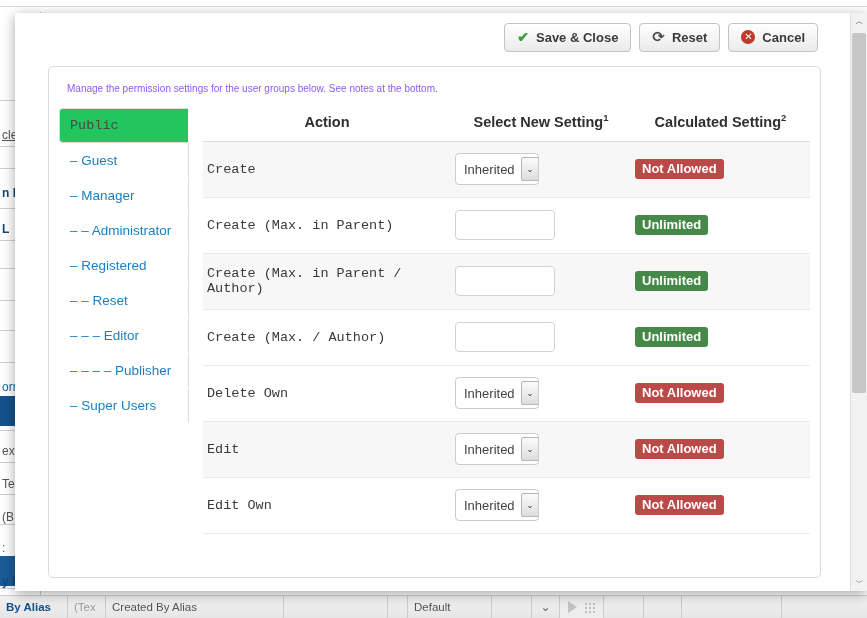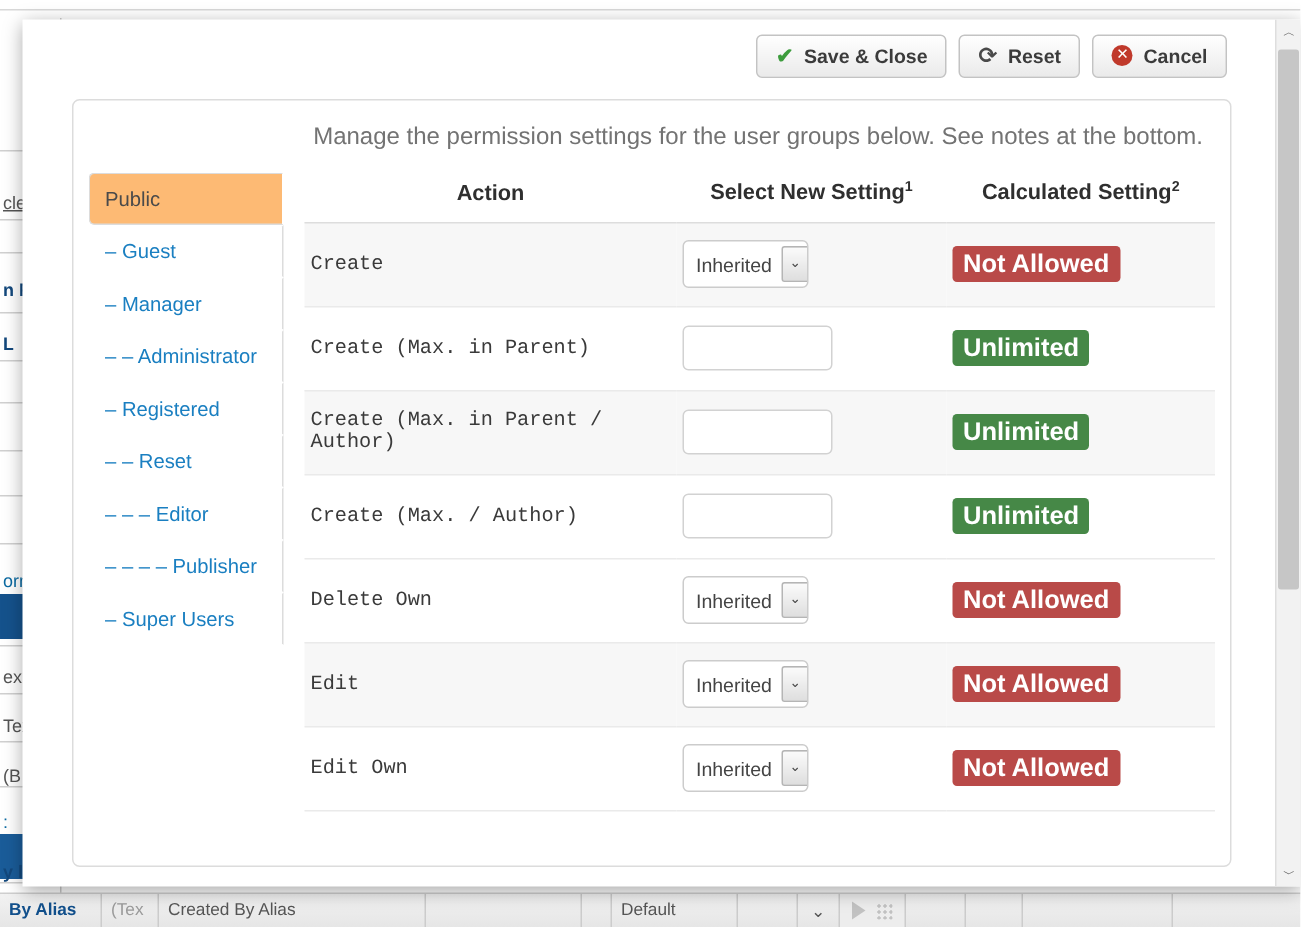--- a/index.html
+++ b/index.html
@@ -189,23 +189,22 @@
     width: 773px;
     height: 512px;
     border: 1px solid #dcdcdc;
     border-radius: 5px;
     background: #ffffff;
     box-sizing: border-box;
     overflow: hidden;
   }
   .panel-desc {
     padding: 16px 18px 14px 18px;
-    font-size: 16px;
-    color: #737373;
-    text-align: right;
+    font-size: 10px;
+    color: #8b5cf6;
   }
 
   .panel-body {
     display: flex;
     padding: 0 0 0 8px;
   }
 
   
   .grouptabs {
     width: 132px;
@@ -219,25 +218,26 @@
     font-size: 13.5px;
     color: #1a7fc1;
     cursor: pointer;
     border: 1px solid transparent;
     border-right: 1px solid #dcdcdc;
     box-sizing: border-box;
     white-space: nowrap;
   }
   .gtab.active {
     color: #4a4a4a;
-    background: #fdba74;
+    background: #22c55e;
     border: 1px solid #dcdcdc;
     border-right: 1px solid #ffffff;
     border-radius: 4px 0 0 4px;
     cursor: default;
+    font-family: Liberation Mono, monospace;
   }
 
   
   .perm-wrap {
     flex: 1 1 auto;
     padding: 0 10px 0 14px;
     min-width: 0;
   }
   table.perm {
     width: 100%;
@@ -319,21 +319,21 @@
     font-family: "Liberation Sans", sans-serif;
     font-size: 13px;
     color: #444;
   }
 
   
   .badge {
     display: inline-block;
     padding: 3px 7px 4px 7px;
     border-radius: 3px;
-    font-size: 17px;
+    font-size: 13px;
     font-weight: bold;
     color: #ffffff;
     line-height: 1;
     white-space: nowrap;
   }
   .badge.red   { background: #b94a48; }
   .badge.green { background: #468847; }
 
   
   .mscroll {

